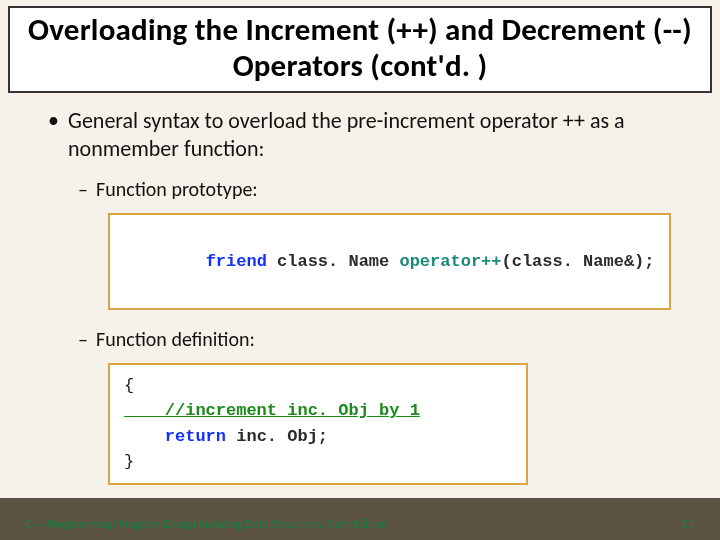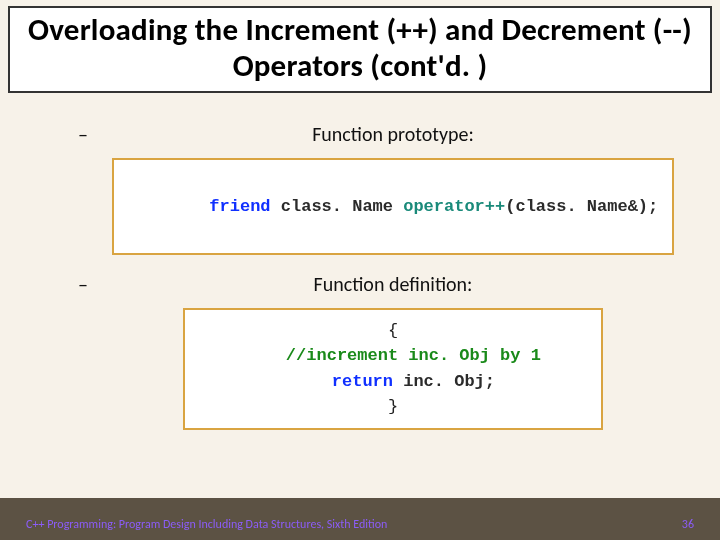--- a/index.html
+++ b/index.html
@@ -1,15 +1,15 @@
 <!DOCTYPE html>
 <html><head>
 <meta charset="utf-8">
 <style>
-  * { margin: 0; padding: 0; box-sizing: border-box; text-align: center; }
+  * { margin: 0; padding: 0; box-sizing: border-box; }
   html, body { width: 720px; height: 540px; font-family: Calibri, Arial, sans-serif; background: #fff; }
   .slide {
     width: 720px; height: 540px;
     background: #f7f2e9;
     position: relative;
     overflow: hidden;
   }
   .slide::after {
     content: "";
     position: absolute;
@@ -68,45 +68,46 @@
     font-family: "Consolas","Courier New",monospace;
     font-size: 17px;
     line-height: 1.5;
     display: inline-block;
     min-width: 420px;
     color: #222;
   }
   .kw-blue { color: #1030ff; font-weight: 600; }
   .kw-teal { color: #1a8a7a; font-weight: 600; }
   .ident { color: #2b2b2b; font-weight: 600; }
-  .comment { color: #1a8a1a; font-weight: 600; }
+  .comment { color: #1a8a1a; font-weight: 600; text-decoration: underline; }
   .codebox .line { white-space: pre; }
   .footer {
     position: absolute;
     left: 0; right: 0; bottom: 0; height: 32px;
     display: flex;
     align-items: center;
     justify-content: space-between;
     padding: 0 26px;
-    color: #8b5cf6;
+    color: #15803d;
     font-size: 12px;
     z-index: 2;
   }
 </style>
 </head>
 <body>
 
 <div class="slide">
 
   <div class="title-box">
     <h1>Overloading the Increment (++) and Decrement (--) Operators (cont'd. )</h1>
   </div>
 
   <div class="body">
 
+    <div class="bullet">General syntax to overload the pre-increment operator ++ as a nonmember function:</div>
 
     <div class="sub">Function prototype:</div>
 
     <div class="codebox">
       <div class="line">
         <span class="kw-blue">friend</span><span> </span><span class="ident">class. Name </span><span class="kw-teal">operator++</span><span class="ident">(class. Name&amp;);</span>
       </div>
     </div>
 
     <div class="sub" style="">Function definition:</div>
@@ -115,16 +116,16 @@
       <div class="line"><span>{</span></div>
       <div class="line"><span class="comment">    //increment inc. Obj by 1</span></div>
       <div class="line"><span class="kw-blue">    return</span><span class="ident"> inc. Obj;</span></div>
       <div class="line"><span>}</span></div>
     </div>
 
   </div>
 
   <div class="footer">
     <span>C++ Programming: Program Design Including Data Structures, Sixth Edition</span>
-    <span>36</span>
+    <span>21</span>
   </div>
 
 </div>
 
 </body></html>

